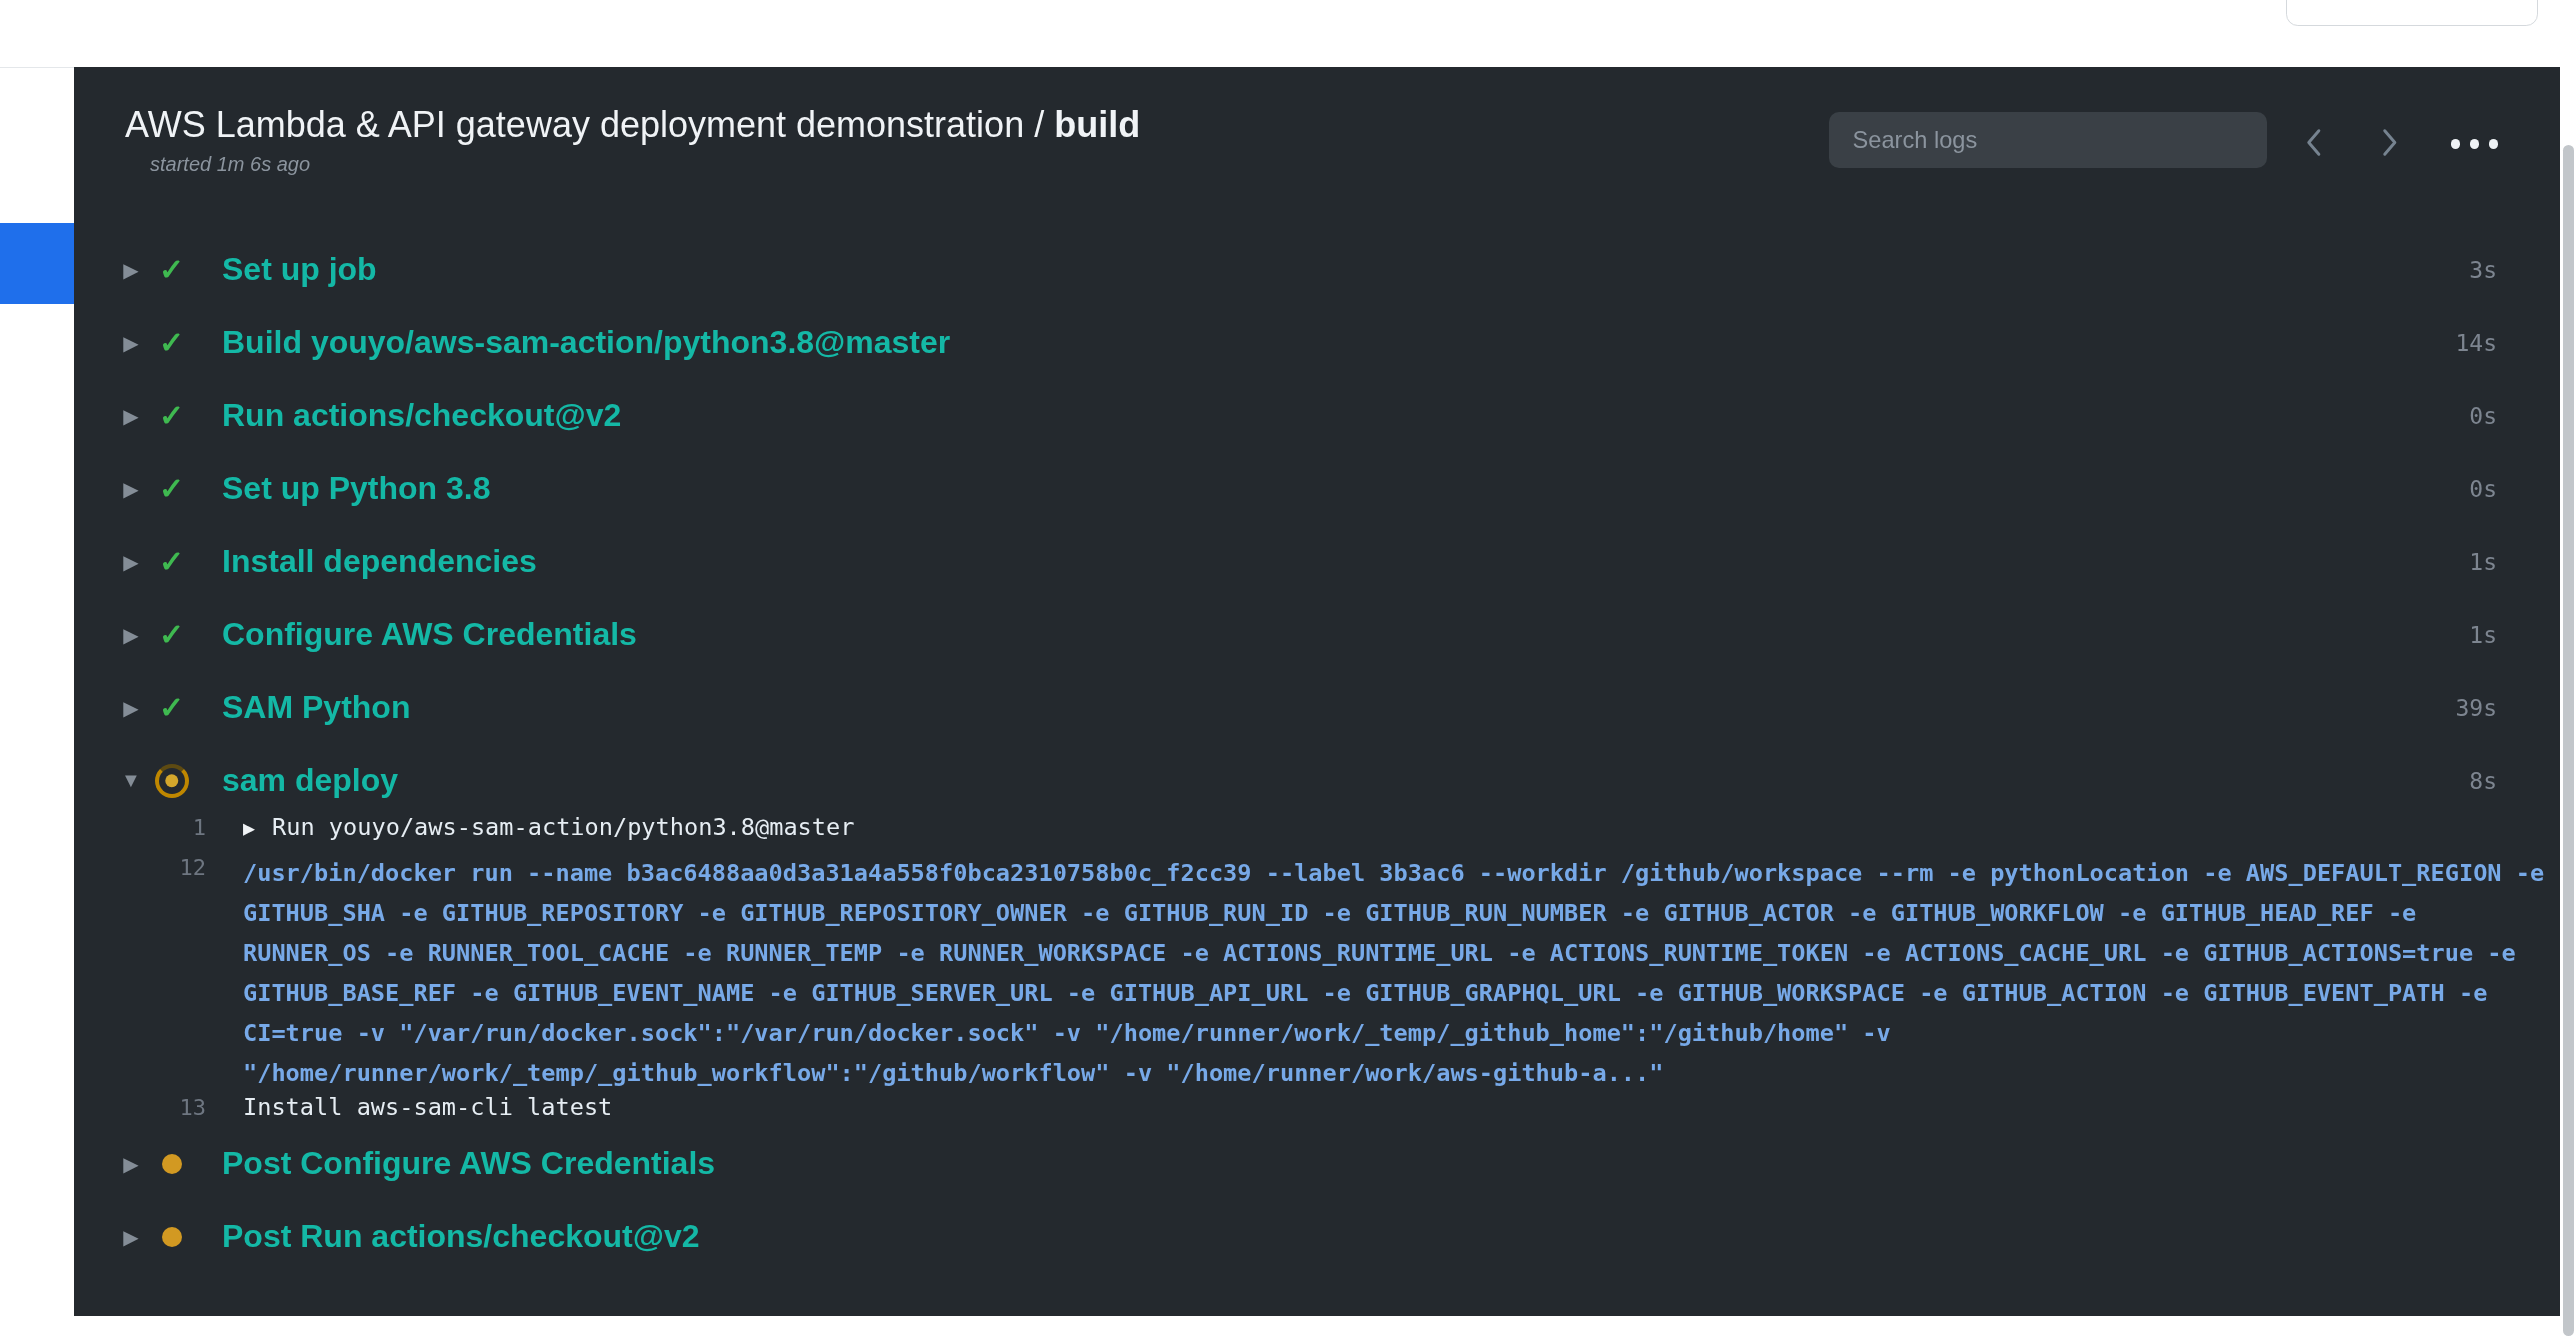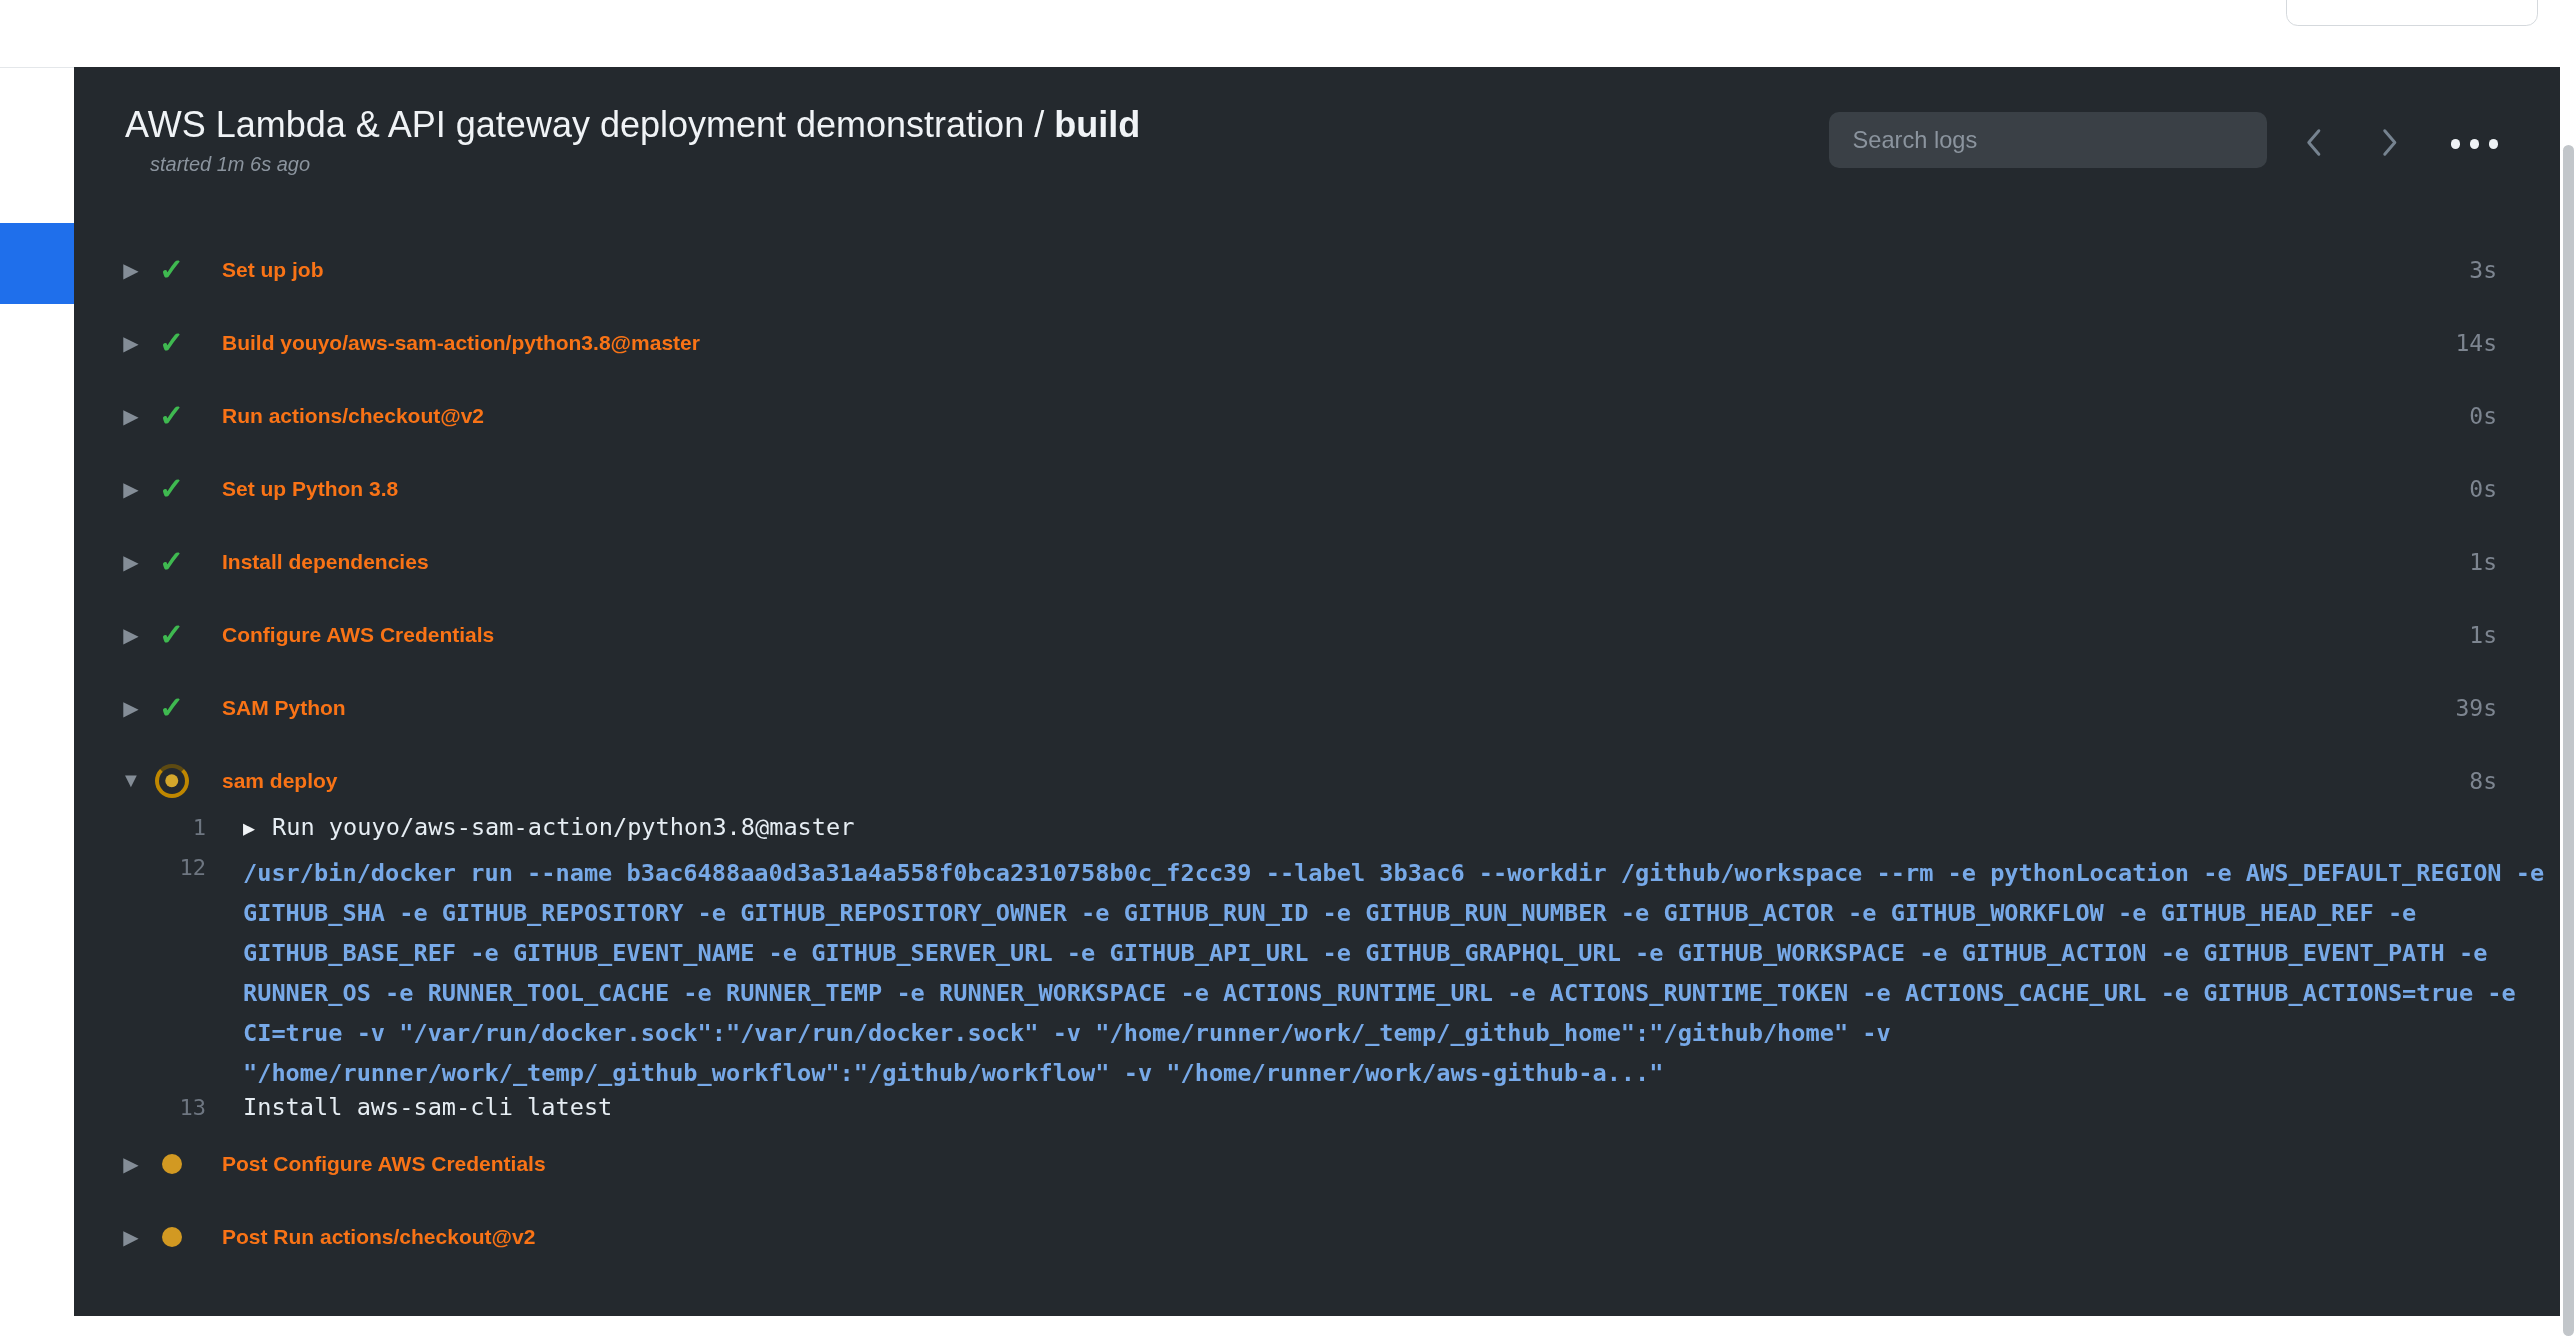--- a/index.html
+++ b/index.html
@@ -42,21 +42,21 @@
   .steps{position:absolute;left:0;top:166px;right:0;}
   .step-row{height:73px;display:flex;align-items:center;}
   .disc{margin-left:40px;width:34px;text-align:center;font-size:20px;color:#848d97;flex:none;}
   .sicon{width:37px;margin-left:5px;display:flex;align-items:center;justify-content:center;flex:none;}
   .ok{color:var(--success-green,#3fb950);font-size:30px;font-weight:700;}
   .spinner{width:34px;height:34px;box-sizing:border-box;border-radius:50%;position:relative;
            border:4.2px solid #bf8700;border-top-color:#5d4a12;}
   .spin-dot{position:absolute;left:50%;top:50%;transform:translate(-50%,-50%);
             width:13.5px;height:13.5px;border-radius:50%;background:#d4a72c;}
   .qdot{width:20px;height:20px;border-radius:50%;background:var(--pending-yellow,#d29922);}
-  .slabel{margin-left:32px;font-size:21px;font-weight:600;color:#f97316;}
+  .slabel{margin-left:32px;font-size:32px;font-weight:600;color:#14b8a6;}
   .sdur{margin-left:auto;margin-right:63px;font-family:"DejaVu Sans Mono",monospace;
         font-size:23px;color:#7d8590;}
 
   
   .log{margin-top:-10px;}
   .log-row{height:40px;display:flex;align-items:center;}
   .lnum{width:132px;text-align:right;font-family:"DejaVu Sans Mono",monospace;
         font-size:22px;color:#6e7681;flex:none;}
   .ltext{margin-left:37px;font-family:"DejaVu Sans Mono",monospace;font-size:23.6px;
          white-space:pre;color:#e6edf3;}
@@ -189,26 +189,26 @@
   </div>
 
 
   <div class="log-row">
     <span class="lnum"></span>
     <span class="ltext info">GITHUB_SHA -e GITHUB_REPOSITORY -e GITHUB_REPOSITORY_OWNER -e GITHUB_RUN_ID -e GITHUB_RUN_NUMBER -e GITHUB_ACTOR -e GITHUB_WORKFLOW -e GITHUB_HEAD_REF -e</span>
   </div>
 
   <div class="log-row">
     <span class="lnum"></span>
+    <span class="ltext info">RUNNER_OS -e RUNNER_TOOL_CACHE -e RUNNER_TEMP -e RUNNER_WORKSPACE -e ACTIONS_RUNTIME_URL -e ACTIONS_RUNTIME_TOKEN -e ACTIONS_CACHE_URL -e GITHUB_ACTIONS=true -e</span>
+  </div>
+
+  <div class="log-row">
+    <span class="lnum"></span>
     <span class="ltext info">GITHUB_BASE_REF -e GITHUB_EVENT_NAME -e GITHUB_SERVER_URL -e GITHUB_API_URL -e GITHUB_GRAPHQL_URL -e GITHUB_WORKSPACE -e GITHUB_ACTION -e GITHUB_EVENT_PATH -e</span>
-  </div>
-
-  <div class="log-row">
-    <span class="lnum"></span>
-    <span class="ltext info">RUNNER_OS -e RUNNER_TOOL_CACHE -e RUNNER_TEMP -e RUNNER_WORKSPACE -e ACTIONS_RUNTIME_URL -e ACTIONS_RUNTIME_TOKEN -e ACTIONS_CACHE_URL -e GITHUB_ACTIONS=true -e</span>
   </div>
 
   <div class="log-row">
     <span class="lnum"></span>
     <span class="ltext info">CI=true -v "/var/run/docker.sock":"/var/run/docker.sock" -v "/home/runner/work/_temp/_github_home":"/github/home" -v</span>
   </div>
 
   <div class="log-row">
     <span class="lnum"></span>
     <span class="ltext info">"/home/runner/work/_temp/_github_workflow":"/github/workflow" -v "/home/runner/work/aws-github-a..."</span>

